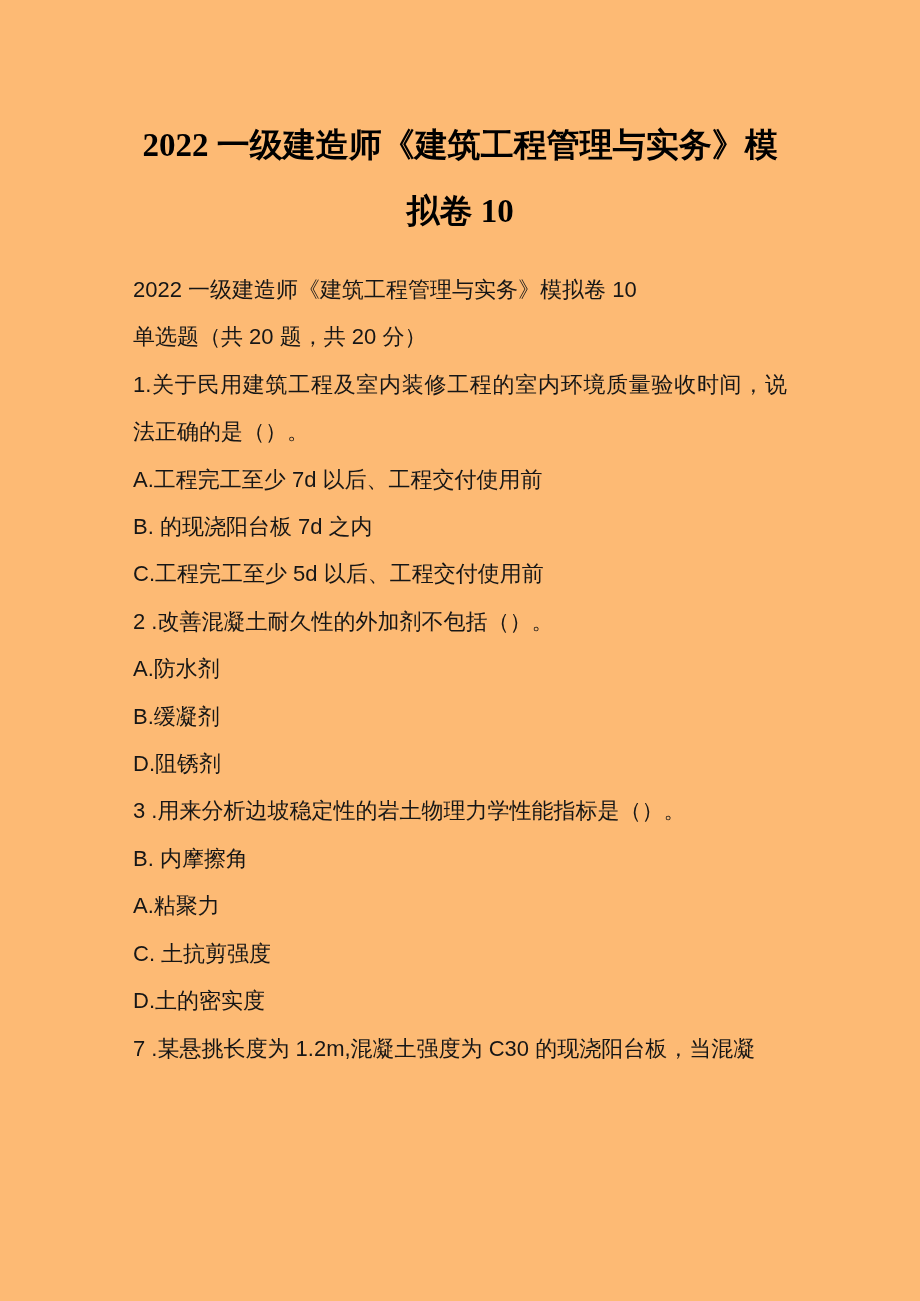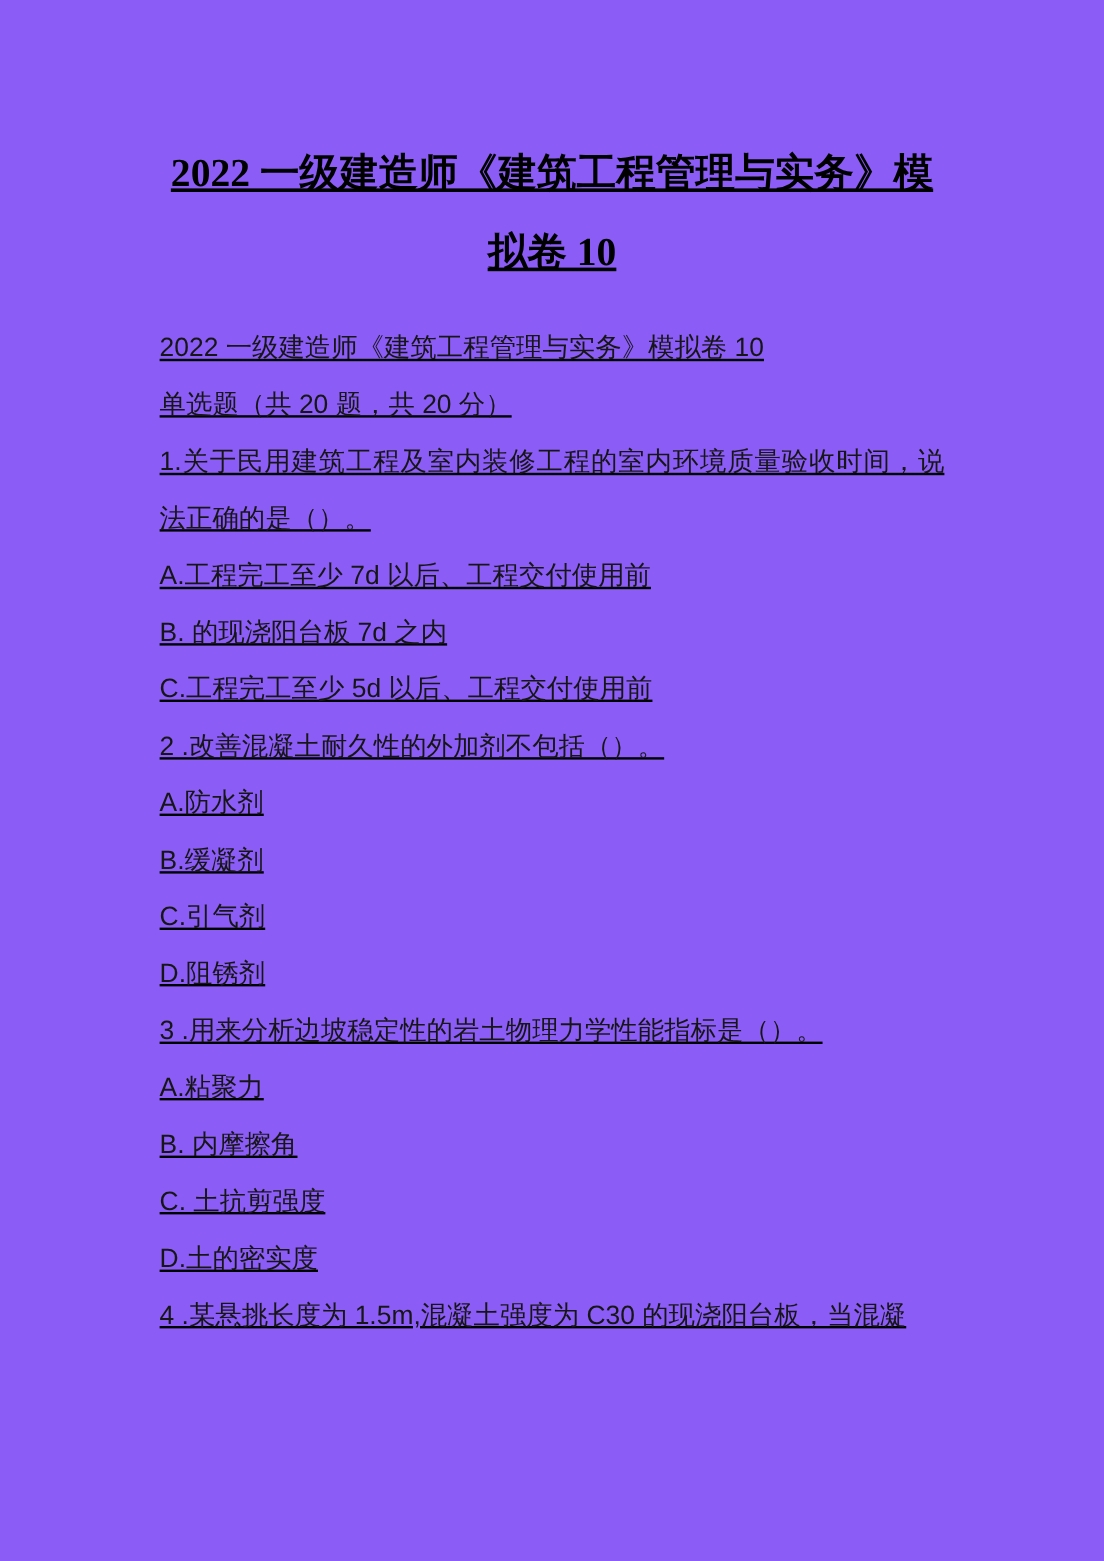--- a/index.html
+++ b/index.html
@@ -5,24 +5,23 @@
   html, body {
     margin: 0;
     padding: 0;
     background: #ffffff;
   }
   .page {
     position: relative;
     width: 920px;
     height: 1301px;
     box-sizing: border-box;
-    background: #8b5cf6;
+    background: #fdba74;
     padding: 112px 133px 0 133px;
     overflow: hidden;
-    text-decoration: underline;
   }
   .doc-title {
     margin: 0 0 22px 0;
     font-family: "Liberation Serif", "DejaVu Serif", serif;
     font-weight: 700;
     font-size: 33px;
     line-height: 66px;
     color: #000000;
     text-align: center;
   }
@@ -56,25 +55,24 @@
     <p class="line">单选题（共 20 题，共 20 分）</p>
 
     <p class="line">1.关于民用建筑工程及室内装修工程的室内环境质量验收时间，说法正确的是（）。</p>
     <p class="line">A.工程完工至少 7d 以后、工程交付使用前</p>
     <p class="line">B. 的现浇阳台板 7d 之内</p>
     <p class="line">C.工程完工至少 5d 以后、工程交付使用前</p>
 
     <p class="line">2 .改善混凝土耐久性的外加剂不包括（）。</p>
     <p class="line">A.防水剂</p>
     <p class="line">B.缓凝剂</p>
-    <p class="line">C.引气剂</p>
     <p class="line">D.阻锈剂</p>
 
     <p class="line">3 .用来分析边坡稳定性的岩土物理力学性能指标是（）。</p>
+    <p class="line">B. 内摩擦角</p>
     <p class="line">A.粘聚力</p>
-    <p class="line">B. 内摩擦角</p>
     <p class="line">C. 土抗剪强度</p>
     <p class="line">D.土的密实度</p>
 
-    <p class="line">4 .某悬挑长度为 1.5m,混凝土强度为 C30 的现浇阳台板，当混凝</p>
+    <p class="line">7 .某悬挑长度为 1.2m,混凝土强度为 C30 的现浇阳台板，当混凝</p>
 
   </div>
 </div>
 
 </body></html>

